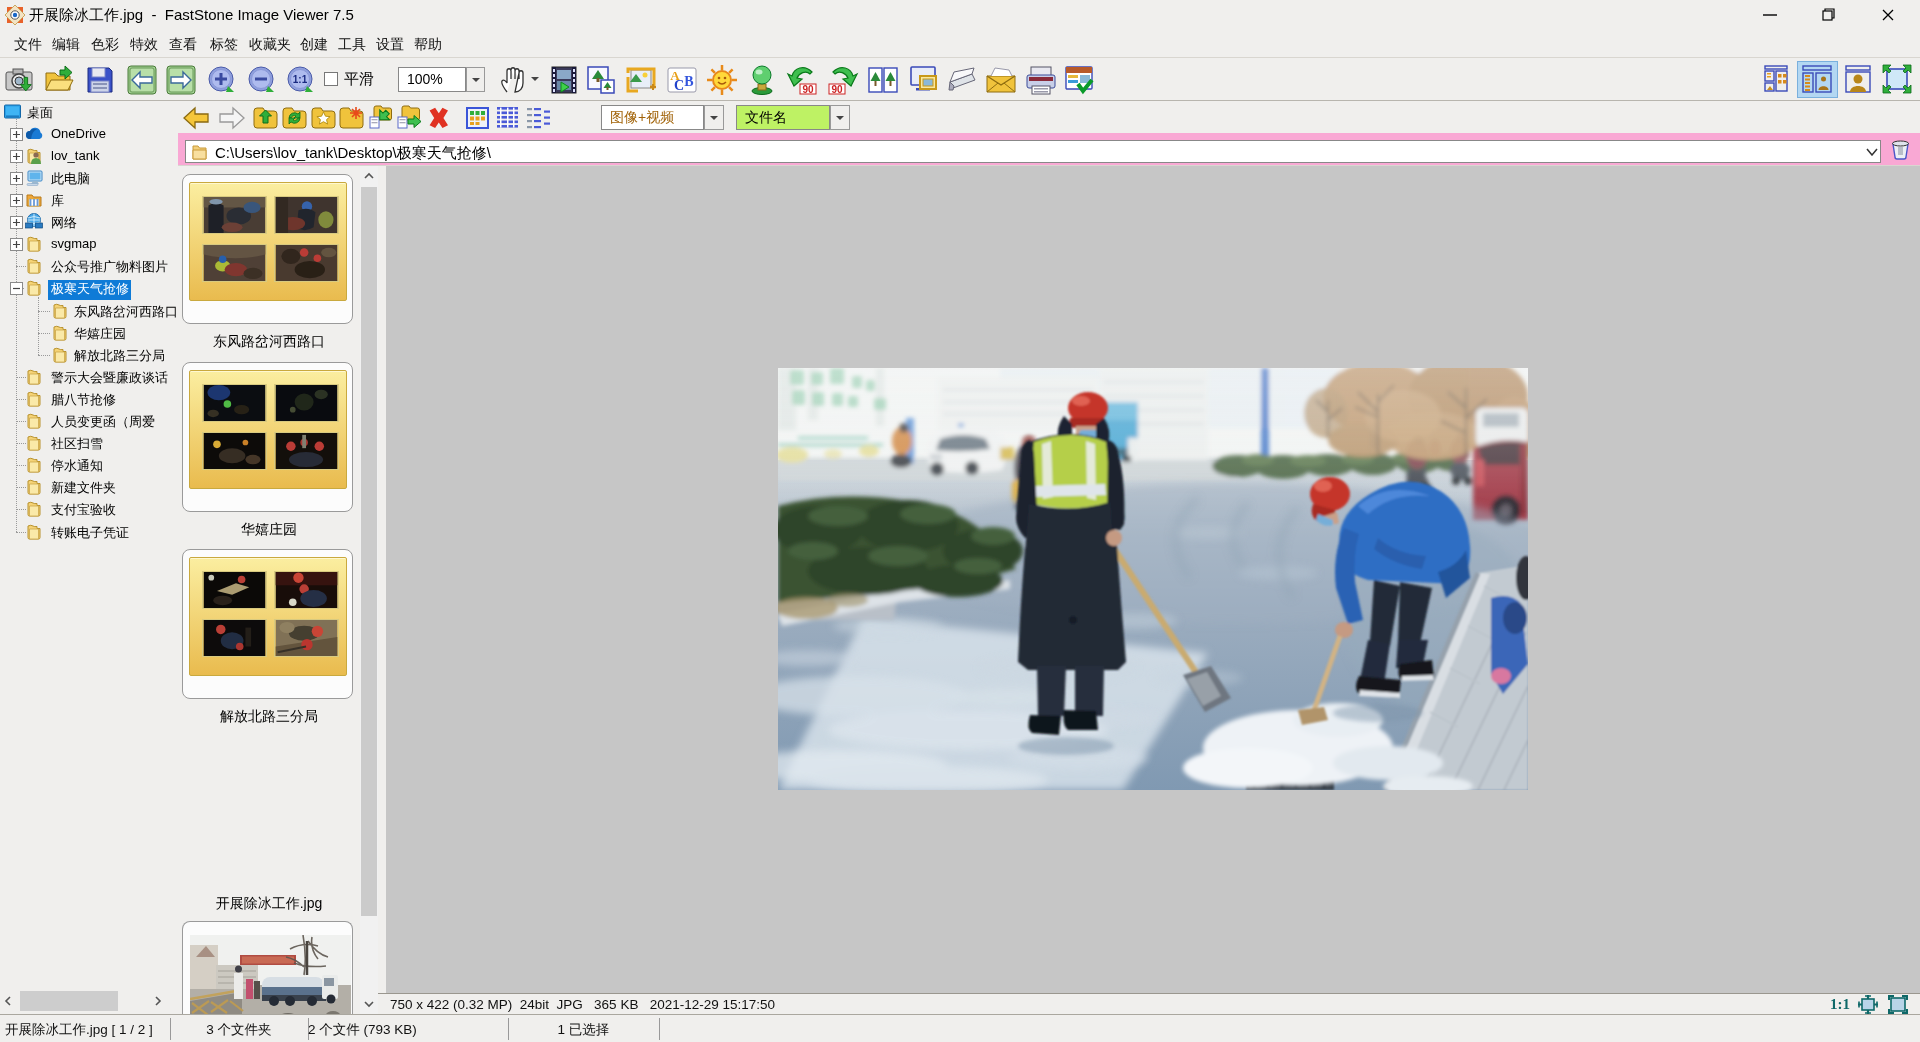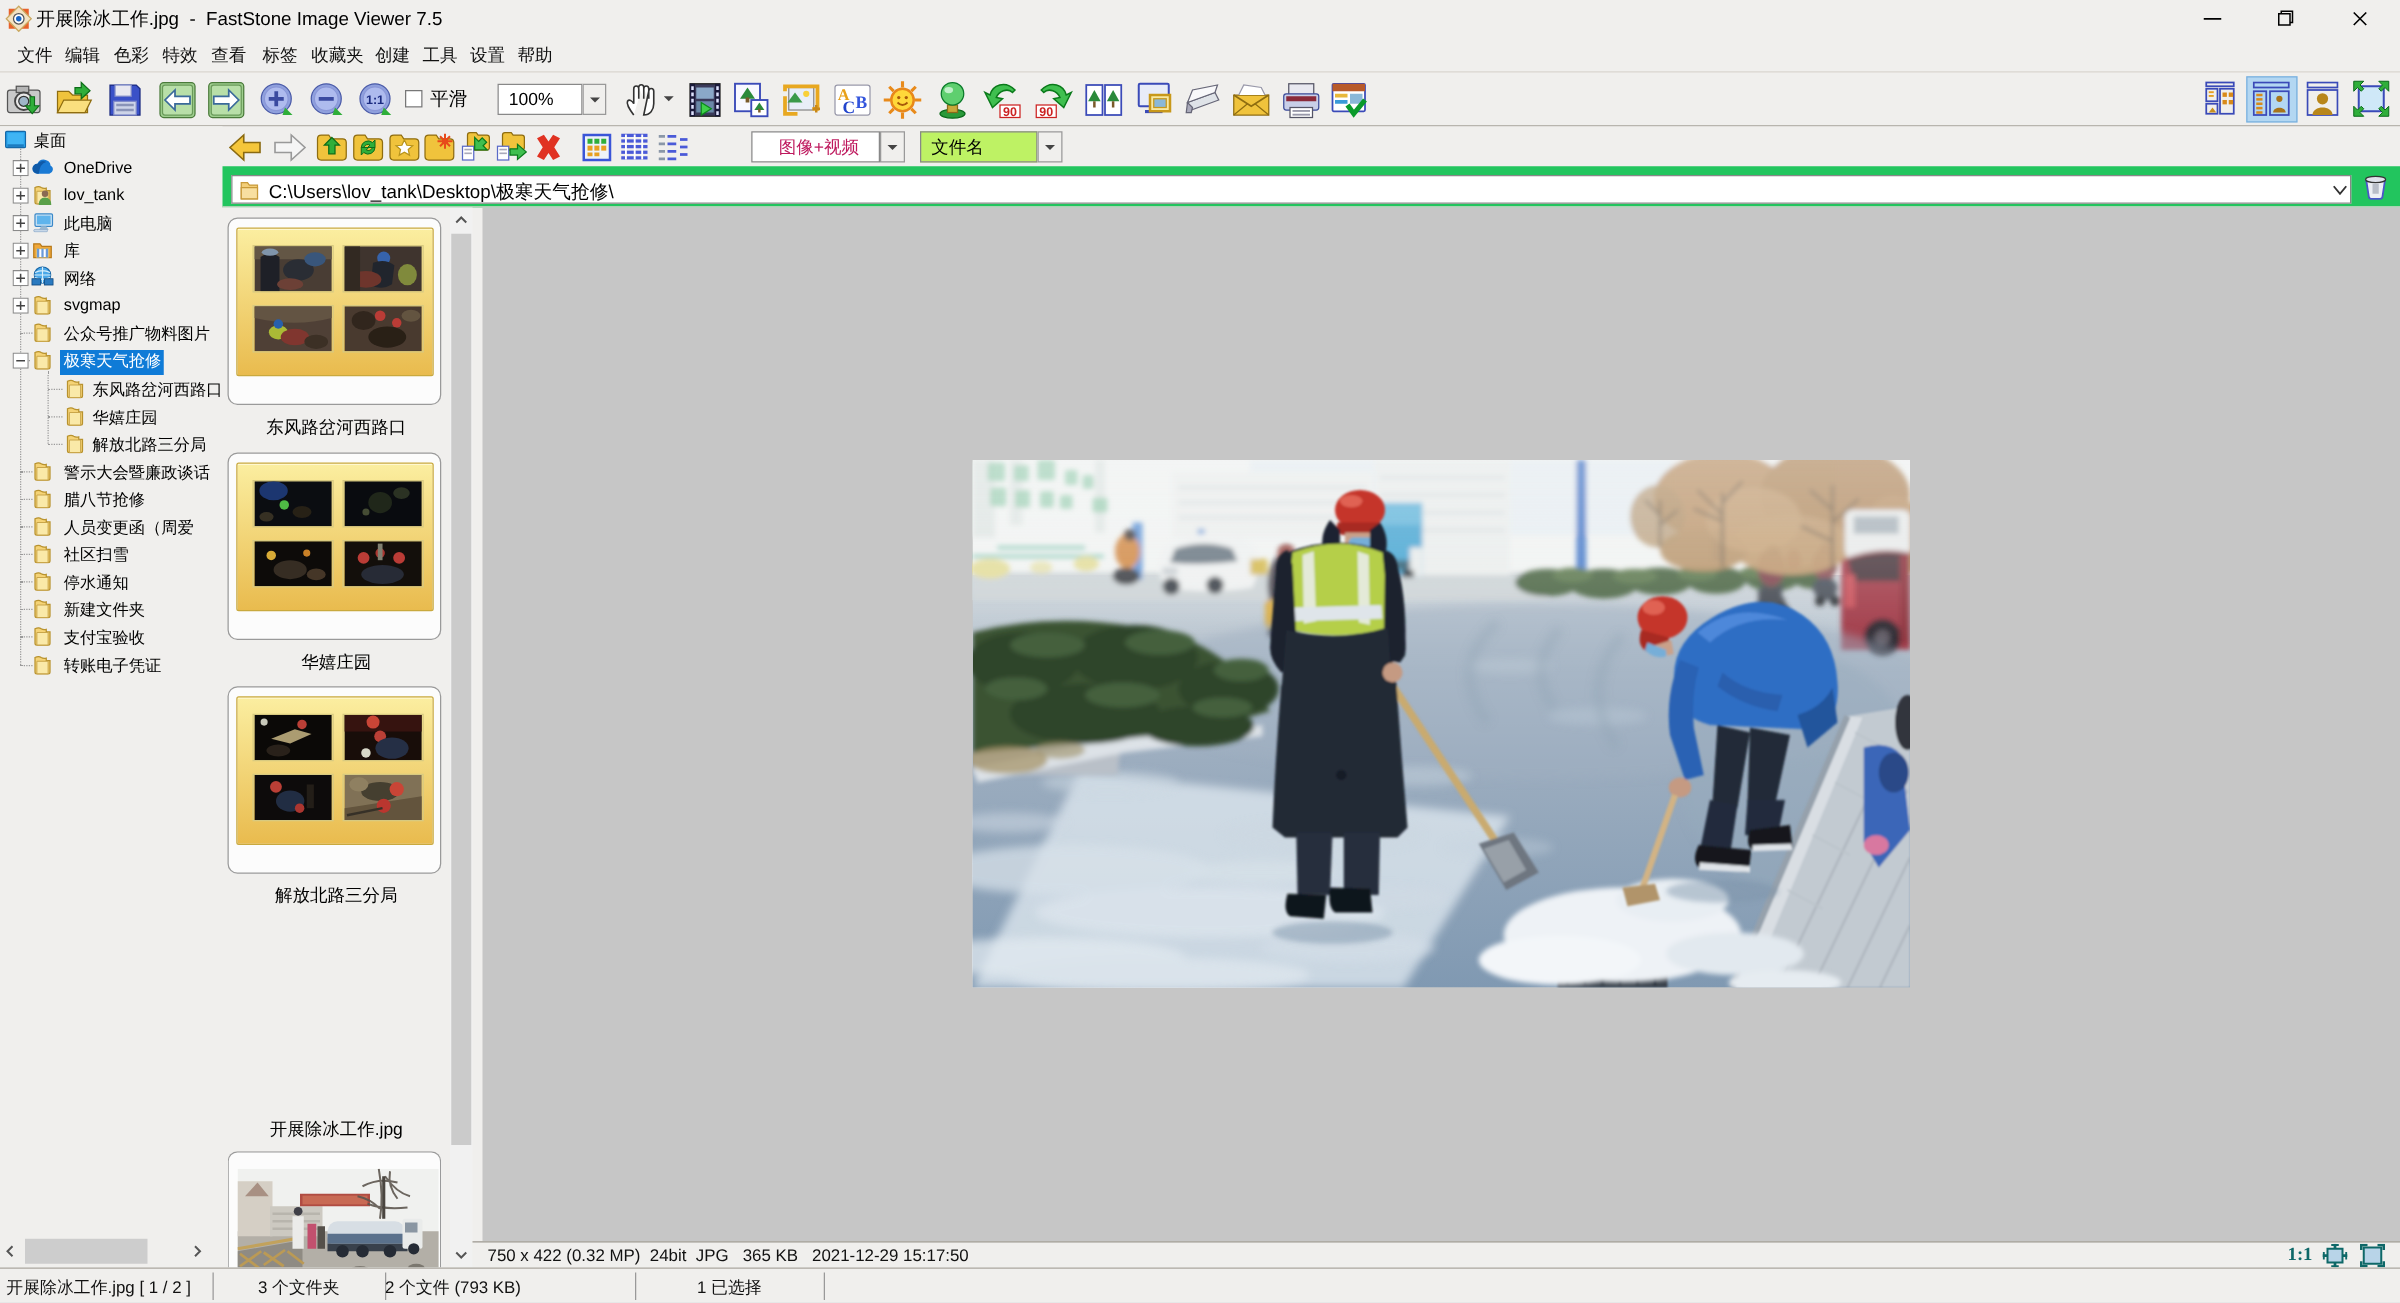--- a/index.html
+++ b/index.html
@@ -1,21 +1,21 @@
 <!DOCTYPE html>
 <html><head><meta charset="utf-8"><style>
 *{margin:0;padding:0;box-sizing:border-box}
 html,body{width:1920px;height:1042px;overflow:hidden;background:#f0efed;font-family:"Liberation Sans",sans-serif;position:relative}
 .ab{position:absolute}
 #titlebar{left:0;top:0;width:1920px;height:30px;background:#f0efed;color:#000;font-size:14px}
 #menubar{left:0;top:30px;width:1920px;height:28px;background:#f0efed;border-bottom:1px solid #d9d6d0;font-size:14px;color:#111}
 #menubar span{position:absolute;top:6px}
 #toolbar1{left:0;top:59px;width:1920px;height:42px;background:#f0efed;border-bottom:1px solid #b8b5ae}
 #toolbar2{left:178px;top:102px;width:1742px;height:31px;background:#f0efed}
-#addrzone{left:178px;top:133px;width:1742px;height:33px;background:#22c55e;border-bottom:1px solid #d9d6d0}
+#addrzone{left:178px;top:133px;width:1742px;height:33px;background:#f9a8d4;border-bottom:1px solid #d9d6d0}
 #addrbox{position:absolute;left:7px;top:7px;width:1696px;height:23px;background:#fff;border:1px solid #888;font-size:15px;color:#000}
 #tree{left:0;top:101px;width:178px;height:890px;background:#f0efed;overflow:hidden;font-size:13px;color:#000}
 #thumbs{left:178px;top:166px;width:182px;height:848px;background:#f0efed;overflow:hidden}
 #vscroll{left:360px;top:166px;width:18px;height:848px;background:#f1f1f1}
 #mainview{left:386px;top:166px;width:1534px;height:827px;background:#c6c6c6}
 #statusbar{left:378px;top:993px;width:1542px;height:21px;background:#f0efed;border-top:1px solid #9a978f;font-size:13.5px;color:#111}
 #hscroll{left:0;top:991px;width:172px;height:20px;background:#f0efed}
 #bottombar{left:0;top:1014px;width:1920px;height:28px;background:#f0efed;border-top:1px solid #aaa79f;font-size:13.5px;color:#111}
 .card{position:absolute;left:4px;width:171px;height:150px;background:#fcfcfc;border:1px solid #9a9a9a;border-radius:8px}
 .frame{position:absolute;left:6px;top:7px;width:158px;height:119px;background:linear-gradient(#fbeea0,#e9bb4e);border:1px solid #c9a93e;border-radius:2px;box-shadow:inset 0 1px 0 #fff8d0}
@@ -760,21 +760,21 @@
       <g fill="#4a5ad8">
         <rect x="9" y="3" width="7" height="2.2"></rect>
         <rect x="9" y="9" width="7" height="2.2"></rect>
         <rect x="9" y="15" width="7" height="2.2"></rect>
         <rect x="9" y="21" width="7" height="2.2"></rect>
         <rect x="19" y="5.5" width="6" height="2.2"></rect>
         <rect x="19" y="11.5" width="6" height="2.2"></rect>
         <rect x="19" y="17.5" width="6" height="2.2"></rect>
       </g>
     </svg>
-<span class="ab" style="left:423px;top:3px;width:103px;height:25px;background:#fff;border:1px solid #888;font-size:14px;color:#be185d;padding:3px 0 0 21px">图像+视频</span>
+<span class="ab" style="left:423px;top:3px;width:103px;height:25px;background:#fff;border:1px solid #888;font-size:14px;color:#a16207;padding:3px 0 0 8px">图像+视频</span>
 <span class="ab" style="left:526px;top:3px;width:20px;height:25px;background:#f0efed;border:1px solid #999"></span>
 <svg class="ab" style="left:531px;top:13px" width="10" height="6" viewBox="0 0 10 6">
       <path d="M1 1 L5 5 L9 1 Z" fill="#444"></path>
     </svg>
 <span class="ab" style="left:558px;top:3px;width:94px;height:25px;background:#bef264;border:1px solid #888;font-size:14px;color:#000;padding:3px 0 0 8px">文件名</span>
 <span class="ab" style="left:652px;top:3px;width:20px;height:25px;background:#f0efed;border:1px solid #999"></span>
 <svg class="ab" style="left:657px;top:13px" width="10" height="6" viewBox="0 0 10 6">
       <path d="M1 1 L5 5 L9 1 Z" fill="#444"></path>
     </svg>
 </div>

